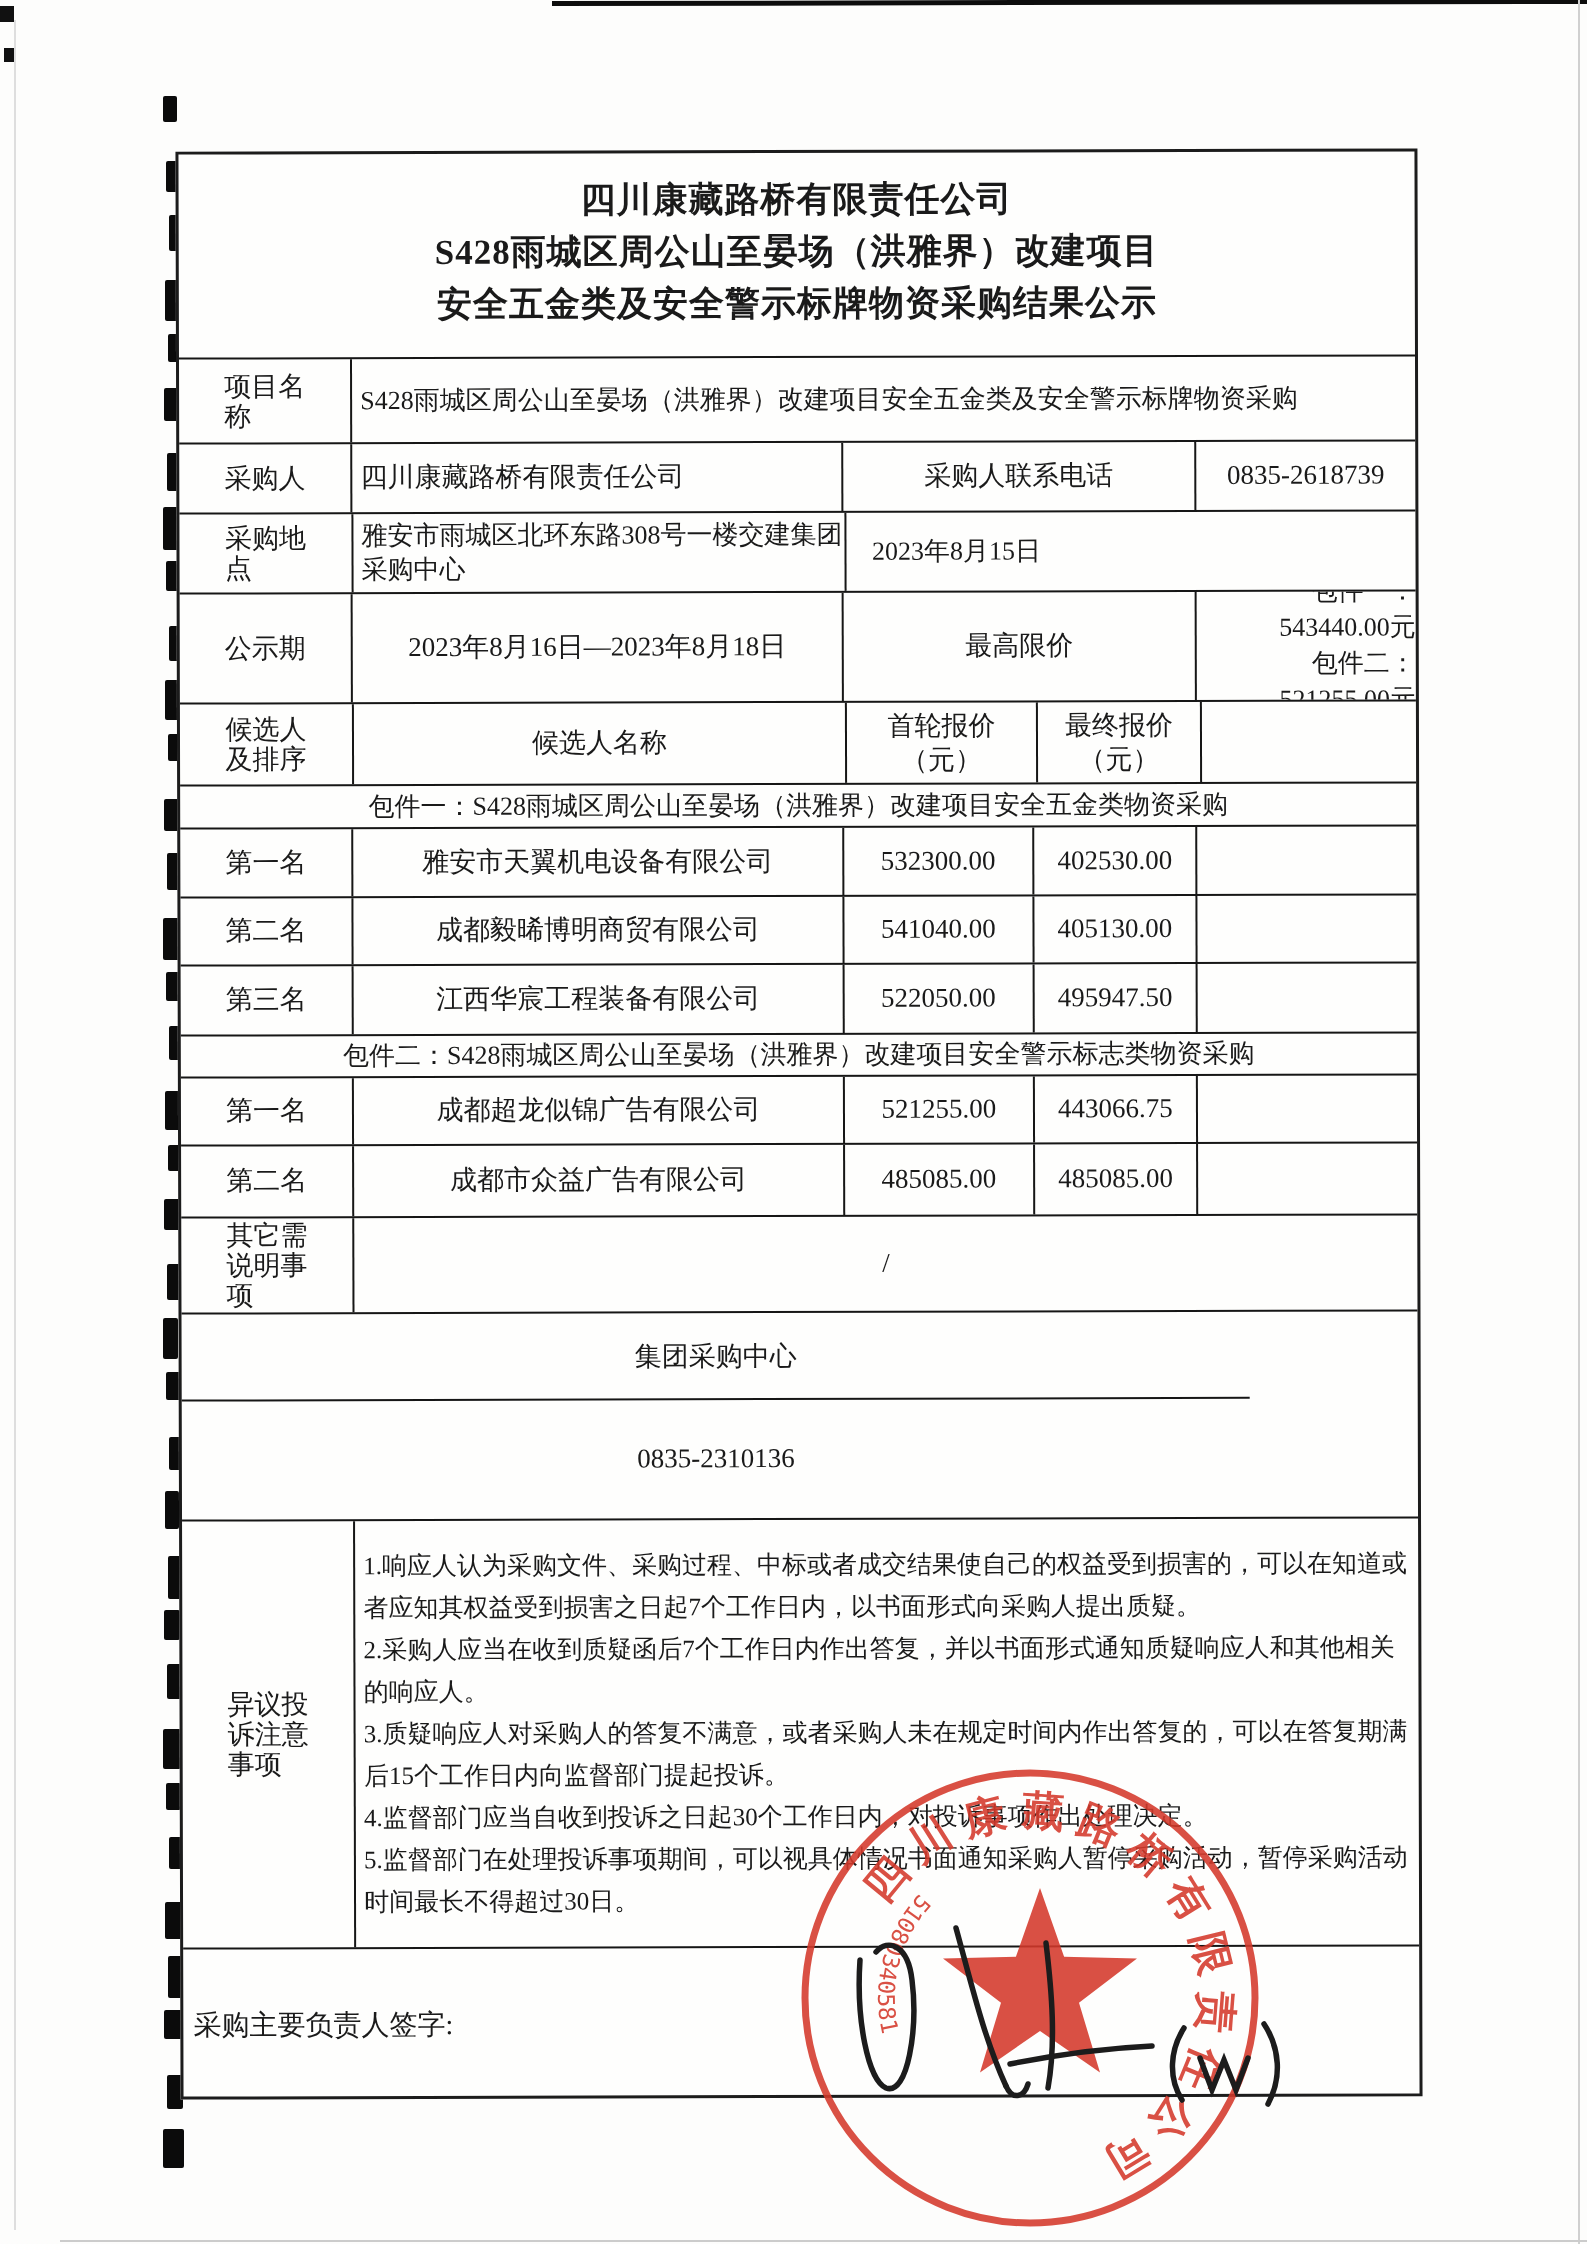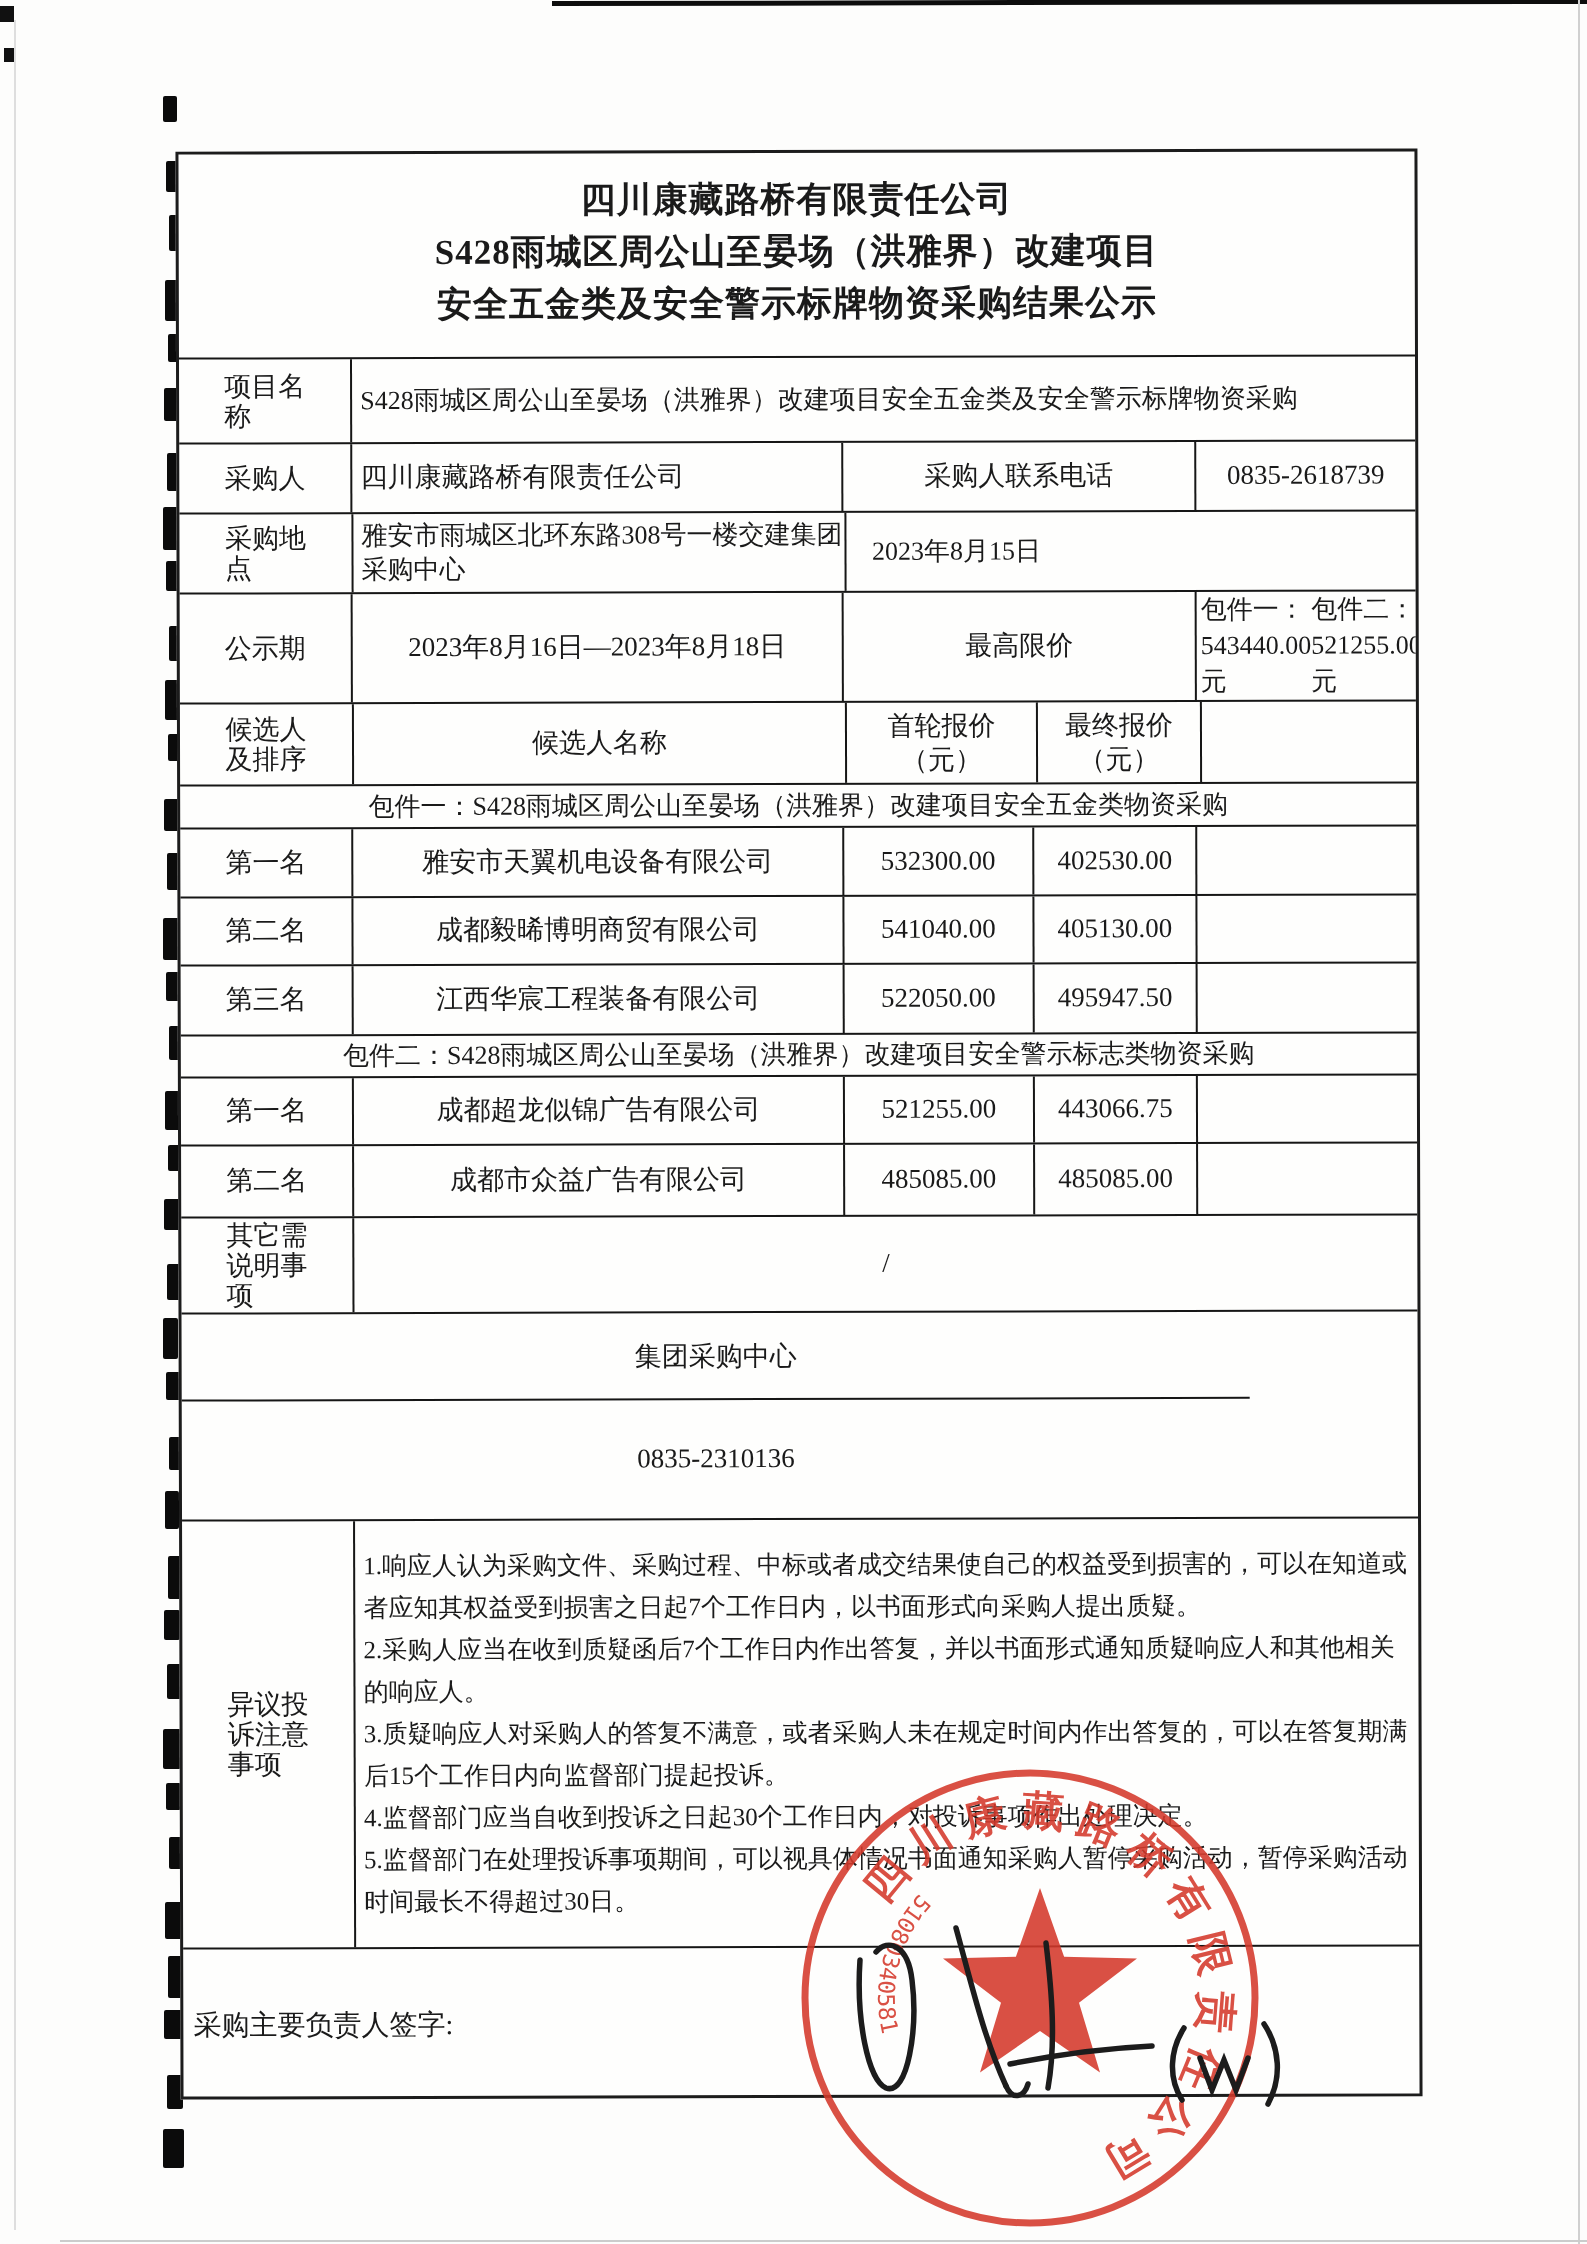--- a/index.html
+++ b/index.html
@@ -32,24 +32,24 @@
         font-size:27px;line-height:1.3;overflow:hidden;}
   .cell.br{border-right:2px solid #161616;}
   .cell.left{justify-content:flex-start;padding-left:8px;}
   .labelcell span{display:inline-block;width:3em;text-align:left;line-height:30px;}
   .hdr4 span{display:inline-block;width:4em;text-align:center;line-height:34px;}
   .w-c1{width:174px;}
   .w-c2{width:493px;}
   .w-c3{width:191px;align-items:center;}
   .w-c4{width:164px;}
   .w-c34{width:355px;}
-  .w-c5{width:220px;}
+  .w-c5{width:220px;text-align:right;}
   .w-rest{width:1068px;}
   .w-full{width:1242px;}
-  .price-cell{flex-direction:row;align-items:flex-start;padding-left:10px;justify-content:center;}
+  .price-cell{flex-direction:column;align-items:flex-start;padding-left:10px;justify-content:center;}
   .price-cell div{line-height:36px;font-size:26px;}
   .banner{font-size:26px;}
   .sub-split{display:flex;flex-direction:column;width:1068px;box-sizing:border-box;}
   .sub-row{display:flex;align-items:center;justify-content:center;font-size:27px;box-sizing:border-box;}
   .notes-cell{flex-direction:column;align-items:flex-start;justify-content:center;padding:0 8px;}
   .notes-cell p{margin:0;font-size:25px;line-height:42px;text-align:left;}
   .loc-font{font-size:26px;}
   .sign-row .cell{justify-content:flex-start;padding-left:10px;font-size:28px;}
   
   .seal-svg{position:absolute;left:760px;top:1728px;pointer-events:none;}

